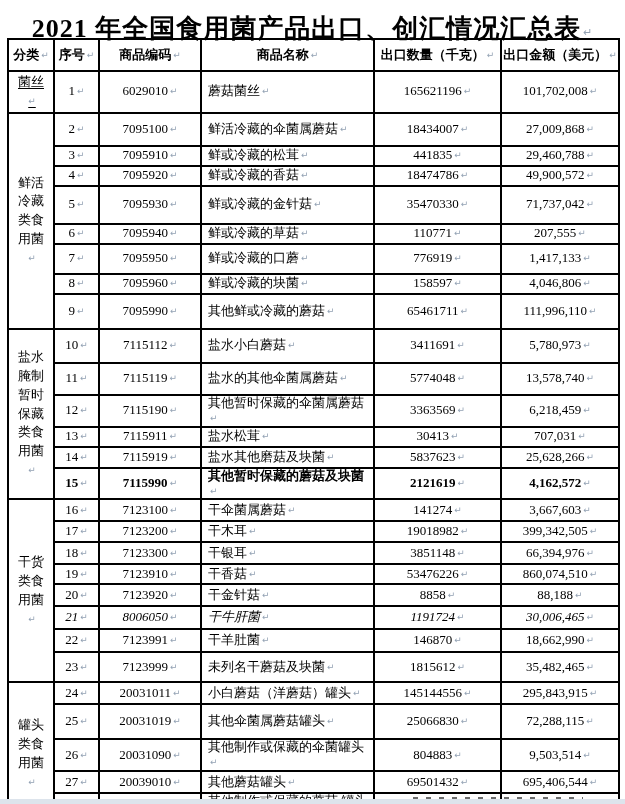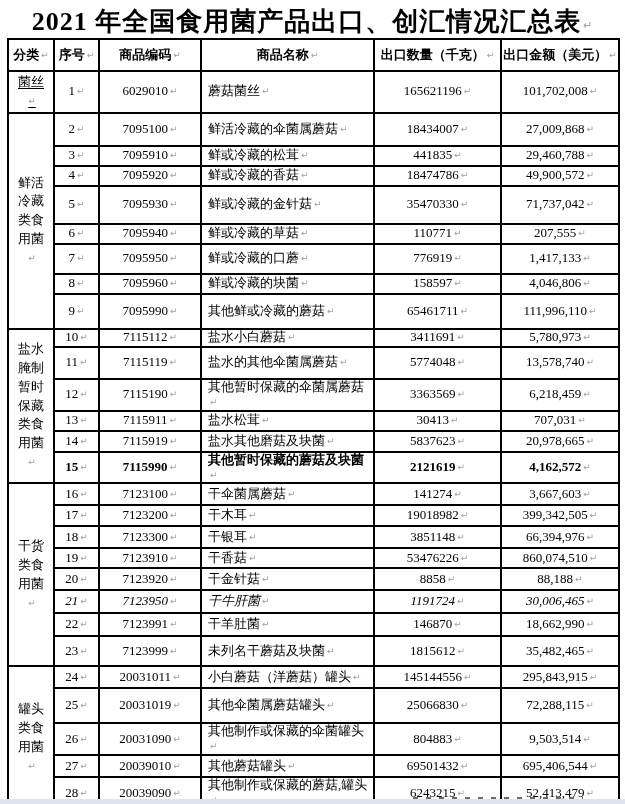--- a/index.html
+++ b/index.html
@@ -2,21 +2,21 @@
 <html><head>
 <meta charset="utf-8">
 <style>
   html,body{margin:0;padding:0;}
   body{
     width:625px;height:804px;background:#fff;position:relative;overflow:hidden;
     font-family:"Liberation Serif","DejaVu Serif",serif;color:#000;
   }
   .page{position:absolute;inset:0;background:#ffffff;}
   .title{
-    margin:0;position:absolute;top:4px;left:0;width:625px;text-align:center;
+    margin:0;position:absolute;top:11px;left:0;width:625px;text-align:center;
     font-size:26px;font-weight:bold;letter-spacing:1px;white-space:nowrap;
   }
   table.main{
     position:absolute;top:38px;left:7px;width:611px;
     border-collapse:collapse;table-layout:fixed;
   }
   th,td{border:2px solid #000;padding:0;vertical-align:middle;overflow:hidden;}
   th{height:30px;font-size:13px;font-weight:bold;text-align:center;}
   td{font-size:13px;text-align:center;line-height:1.15;}
   td.name{text-align:left;padding-left:6px;}
@@ -125,21 +125,21 @@
           <td><span class="cm">158597</span></td>
           <td class="re"><span class="cm">4,046,806</span></td>
         </tr>
         <tr style="height: 35px;">
           <td><span class="cm">9</span></td>
           <td><span class="cm">7095990</span></td>
           <td class="name"><span class="cm">其他鲜或冷藏的蘑菇</span></td>
           <td><span class="cm">65461711</span></td>
           <td class="re"><span class="cm">111,996,110</span></td>
         </tr>
-        <tr style="height: 18px;">
+        <tr style="height: 34px;">
           <td class="cat" rowspan="6"><span class="cm">盐水腌制暂时保藏类食用菌</span></td>
           <td><span class="cm">10</span></td>
           <td><span class="cm">7115112</span></td>
           <td class="name"><span class="cm">盐水小白蘑菇</span></td>
           <td><span class="cm">3411691</span></td>
           <td class="re"><span class="cm">5,780,973</span></td>
         </tr>
         <tr style="height: 32px;">
           <td><span class="cm">11</span></td>
           <td><span class="cm">7115119</span></td>
@@ -159,21 +159,21 @@
           <td><span class="cm">7115911</span></td>
           <td class="name"><span class="cm">盐水松茸</span></td>
           <td><span class="cm">30413</span></td>
           <td class="re"><span class="cm">707,031</span></td>
         </tr>
         <tr style="height: 21px;">
           <td><span class="cm">14</span></td>
           <td><span class="cm">7115919</span></td>
           <td class="name"><span class="cm">盐水其他磨菇及块菌</span></td>
           <td><span class="cm">5837623</span></td>
-          <td class="re"><span class="cm">20,978,665</span></td>
+          <td class="re"><span class="cm">25,628,266</span></td>
         </tr>
         <tr style="height: 27px; font-weight: bold;">
           <td><span class="cm">15</span></td>
           <td><span class="cm">7115990</span></td>
           <td class="name"><span class="cm">其他暂时保藏的蘑菇及块菌</span></td>
           <td><span class="cm">2121619</span></td>
           <td class="re"><span class="cm">4,162,572</span></td>
         </tr>
         <tr style="height: 22px;">
           <td class="cat" rowspan="8"><span class="cm">干货类食用菌</span></td>
@@ -206,21 +206,21 @@
         </tr>
         <tr style="height: 22px;">
           <td><span class="cm">20</span></td>
           <td><span class="cm">7123920</span></td>
           <td class="name"><span class="cm">干金针菇</span></td>
           <td><span class="cm">8858</span></td>
           <td class="re"><span class="cm">88,188</span></td>
         </tr>
         <tr style="height: 23px; font-style: italic;">
           <td><span class="cm">21</span></td>
-          <td><span class="cm">7123950</span></td>
+          <td><span class="cm">8006050</span></td>
           <td class="name"><span class="cm">干牛肝菌</span></td>
           <td><span class="cm">1191724</span></td>
           <td class="re"><span class="cm">30,006,465</span></td>
         </tr>
         <tr style="height: 23px;">
           <td><span class="cm">22</span></td>
           <td><span class="cm">7123991</span></td>
           <td class="name"><span class="cm">干羊肚菌</span></td>
           <td><span class="cm">146870</span></td>
           <td class="re"><span class="cm">18,662,990</span></td>

